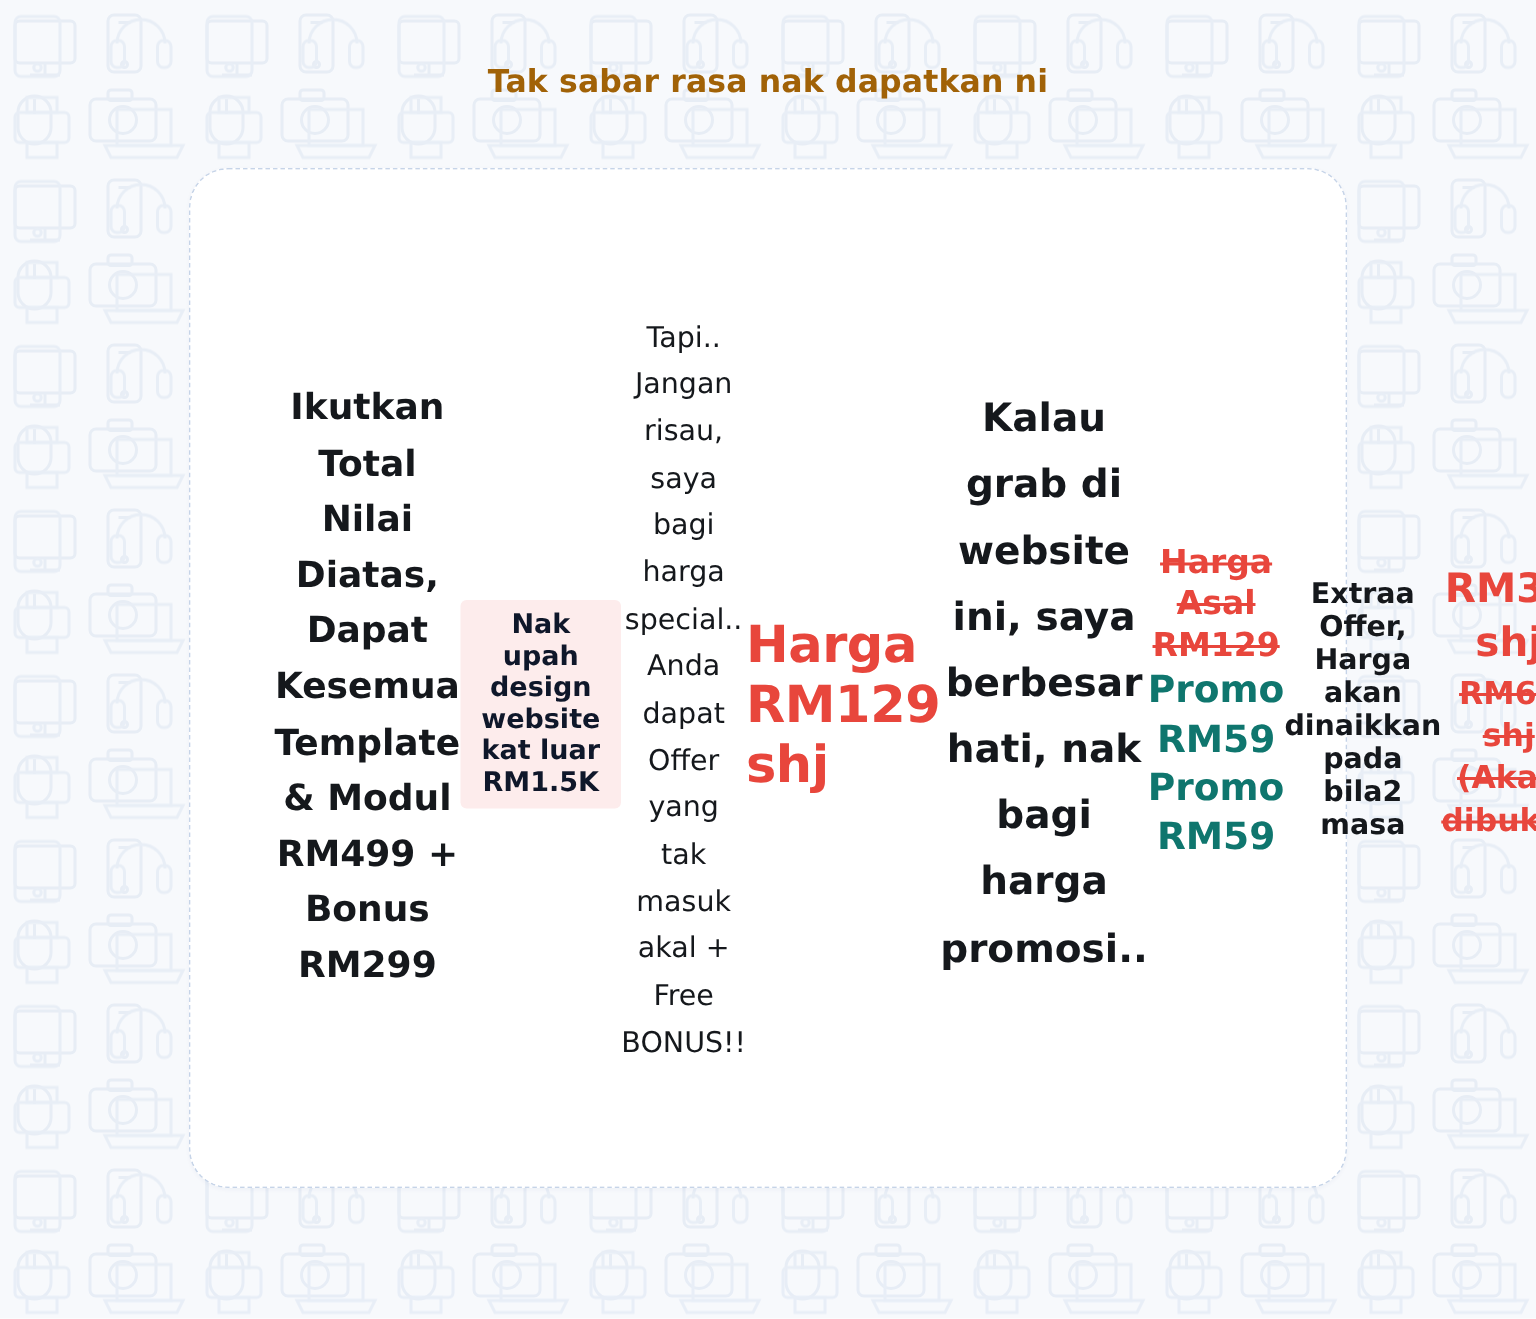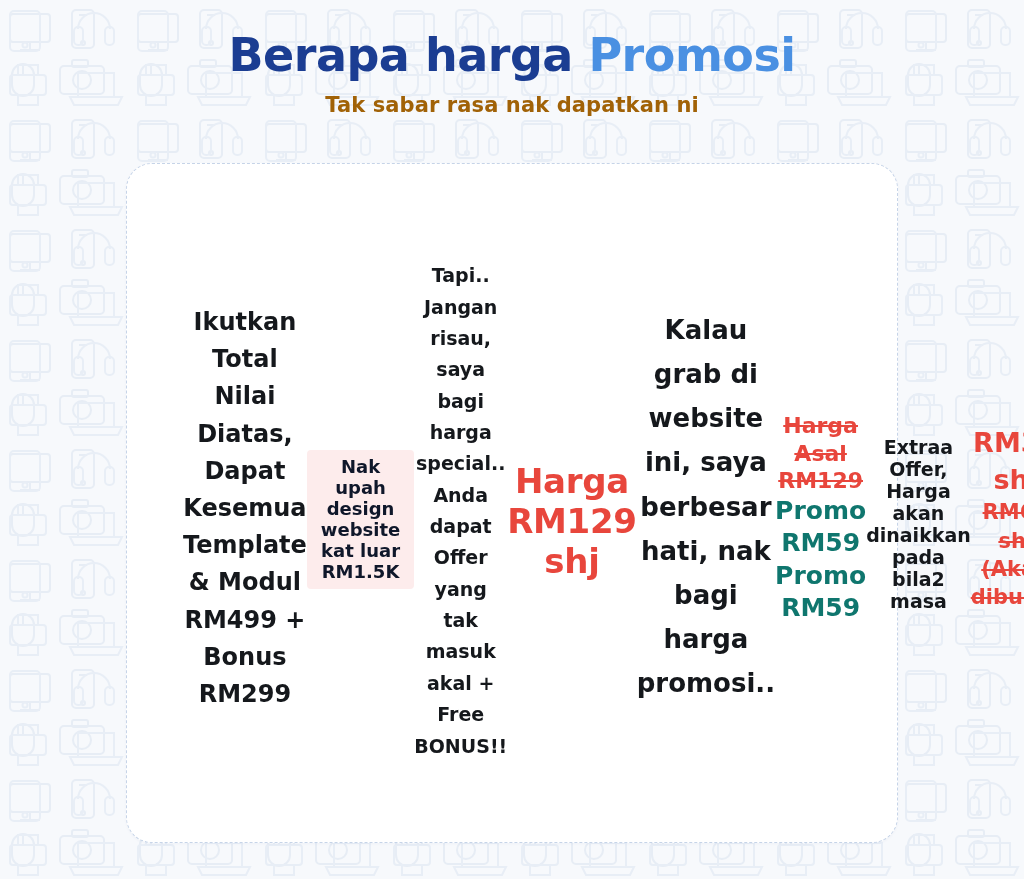--- a/index.html
+++ b/index.html
@@ -92,33 +92,32 @@
     font-weight: 700;
     font-size: 18px;
     padding: 6px 14px 7px 14px;
     border-radius: 4px;
     text-align: center;
   }
 
   .para {
     margin-top: 24px;
     font-size: 19px;
-    font-weight: 700;
+    font-weight: 400;
     color: #15181c;
     text-align: center;
     line-height: 1.65;
     max-width: 600px;
   }
 
   .price-big {
     margin-top: 24px;
     font-size: 34px;
     font-weight: 800;
     color: #e8463c;
-    text-align: center;
     letter-spacing: -0.3px;
   }
 
   .para2 {
     margin-top: 22px;
     font-size: 26px;
     font-weight: 700;
     color: #15181c;
     text-align: center;
     line-height: 1.7;
@@ -212,24 +211,20 @@
       </g>
     </pattern>
   </defs>
   <rect width="1024" height="879" fill="#f7f9fc"></rect>
   <rect width="1024" height="879" fill="url(#techIcons)"></rect>
   <rect width="1024" height="879" fill="url(#techIcons2)"></rect>
 </svg>
 
 <div class="page">
 
-  <h1 class="headline">
-    <span class="dark">Berapa harga</span>
-    <span class="light">Promosi</span>
-  </h1>
 
   <div class="subhead">Tak sabar rasa nak dapatkan ni</div>
 
   <div class="card">
 
     <p class="lead">Ikutkan Total Nilai Diatas, Dapat Kesemua Template &amp; Modul RM499 + Bonus RM299</p>
 
     <div class="highlight-wrap">
       <span class="highlight">Nak upah design website kat luar RM1.5K</span>
     </div>

